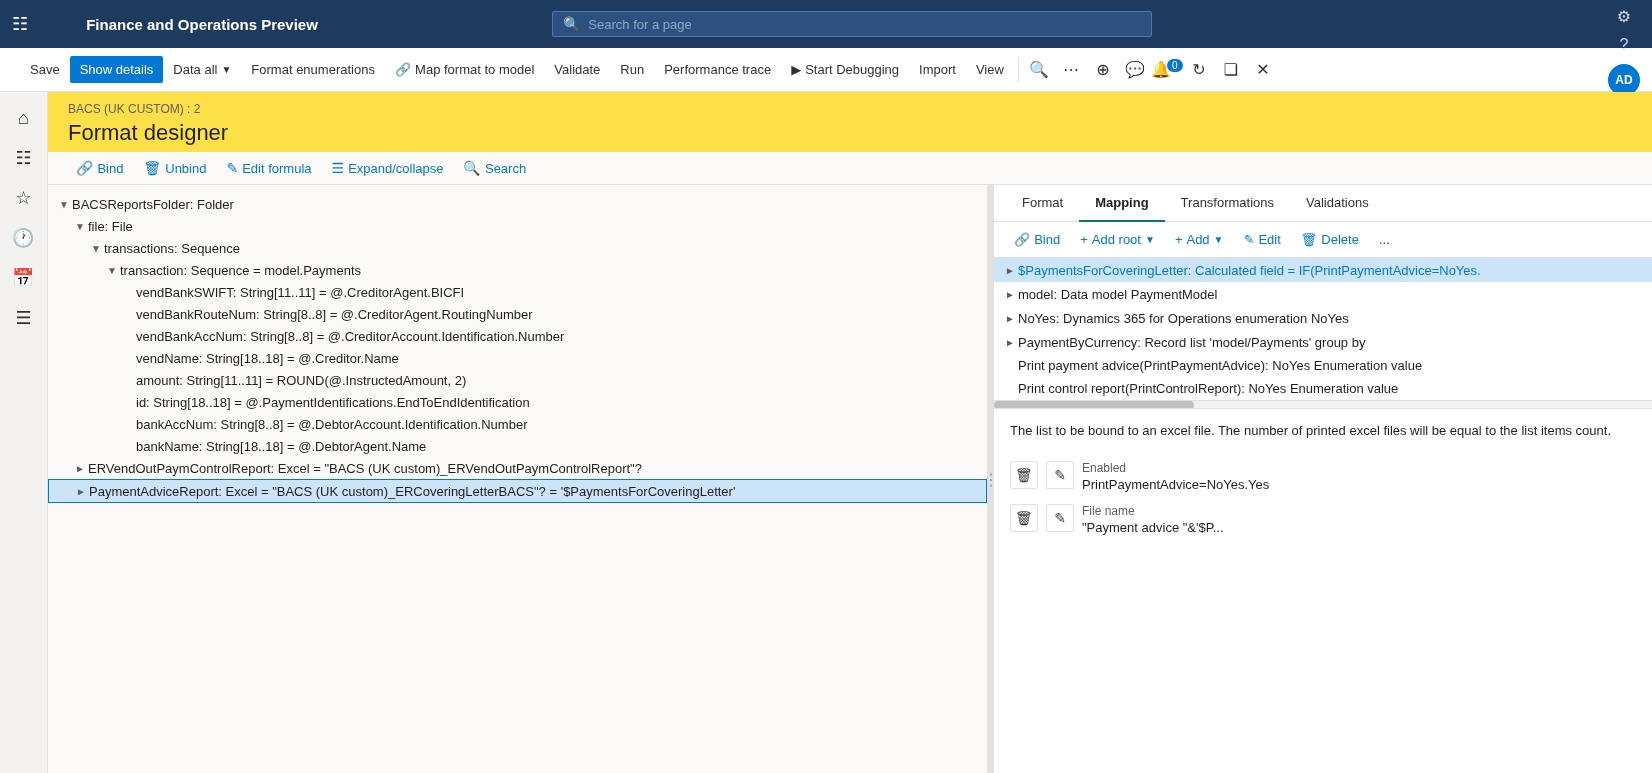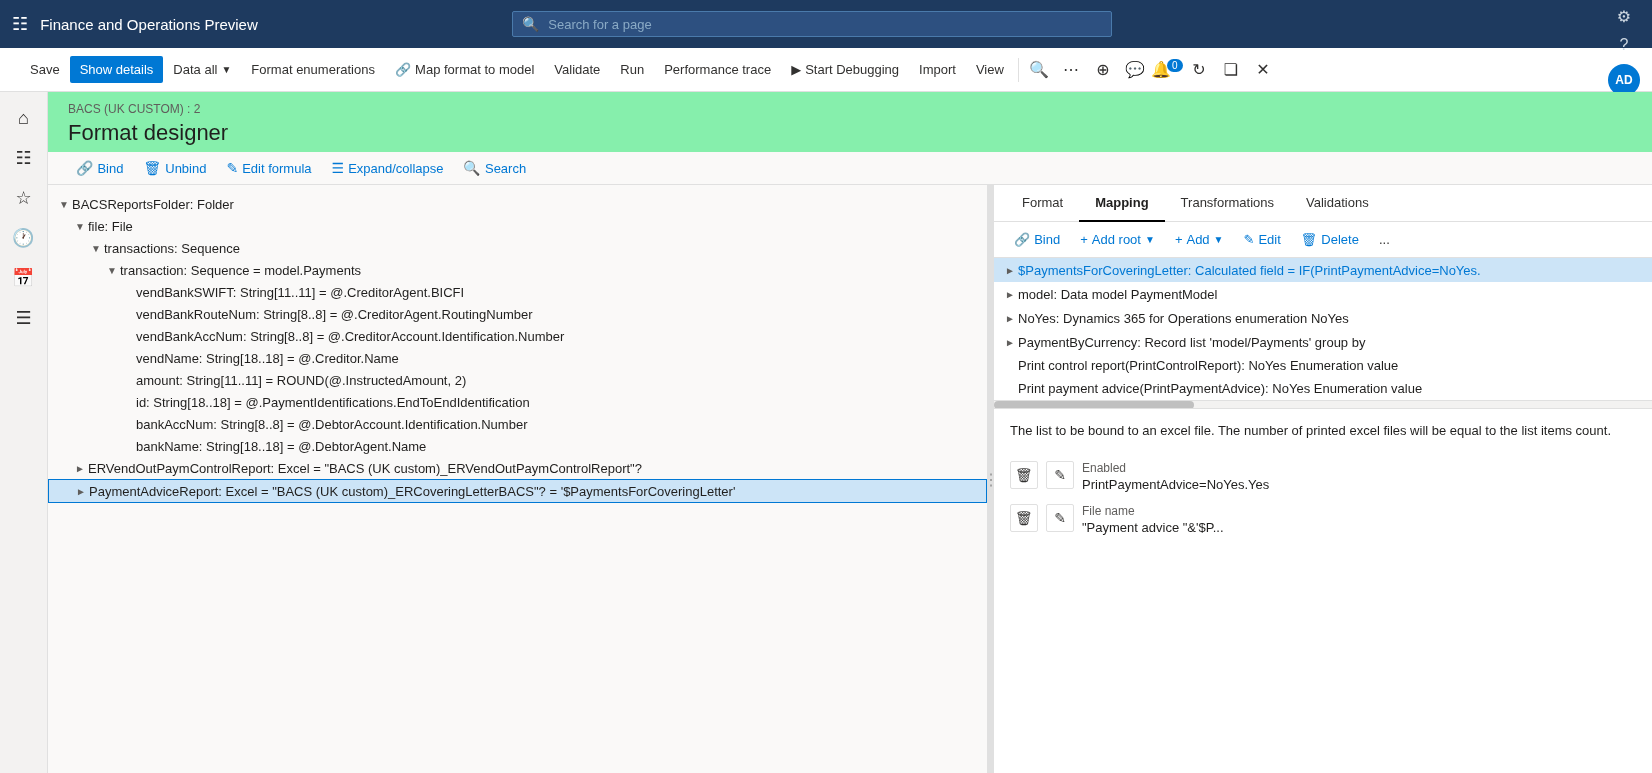--- a/index.html
+++ b/index.html
@@ -10,23 +10,24 @@
       display: flex;
       align-items: center;
       background: #1e3a5f;
       color: white;
       height: 48px;
       padding: 0 12px;
       gap: 12px;
     }
     .top-nav .app-title {
       font-size: 15px;
-      font-weight: 400;
+      font-weight: 700;
       color: white;
       white-space: nowrap;
+      margin-left: 46px;
     }
     .top-nav .search-bar {
       flex: 1;
       max-width: 600px;
       margin: 0 auto;
       display: flex;
       align-items: center;
       background: #2d5080;
       border: 1px solid #4a7aab;
       border-radius: 2px;
@@ -142,21 +143,21 @@
       flex: 1;
       display: flex;
       flex-direction: column;
       overflow: hidden;
       background: #faf9f8;
     }
 
     
     .page-header {
       padding: 10px 20px 6px;
-      background: #86efac;
+      background: #fde047;
     }
     .breadcrumb {
       font-size: 12px;
       color: #605e5c;
       margin-bottom: 4px;
     }
     .page-title {
       font-size: 22px;
       font-weight: 400;
       color: #201f1e;
@@ -247,21 +248,21 @@
     .mapping-tab {
       padding: 10px 16px;
       cursor: pointer;
       font-size: 13px;
       color: #323130;
       border-bottom: 2px solid transparent;
       margin-bottom: -1px;
     }
     .mapping-tab.active {
       color: #201f1e;
-      border-bottom: 2px solid #000000;
+      border-bottom: 2px solid #0f766e;
       font-weight: 600;
     }
 
     
     .mapping-toolbar {
       display: flex;
       align-items: center;
       gap: 4px;
       padding: 6px 12px;
       border-bottom: 1px solid #e0e0e0;
@@ -586,26 +587,26 @@
             <span>NoYes: Dynamics 365 for Operations enumeration NoYes</span>
           </div>
 
           <div class="map-item">
             <span class="expand-icon">►</span>
             <span>PaymentByCurrency: Record list 'model/Payments' group by</span>
           </div>
 
           <div class="map-item">
             <span style="width:16px; display:inline-block;"></span>
-            <span>Print control report(PrintControlReport): NoYes Enumeration value</span>
+            <span>Print payment advice(PrintPaymentAdvice): NoYes Enumeration value</span>
           </div>
 
           <div class="map-item">
             <span style="width:16px; display:inline-block;"></span>
-            <span>Print payment advice(PrintPaymentAdvice): NoYes Enumeration value</span>
+            <span>Print control report(PrintControlReport): NoYes Enumeration value</span>
           </div>
 
         </div>
 
         <div class="h-scroll">
           <div class="h-scroll-thumb"></div>
         </div>
 
         <div class="description-area">
           <p>

